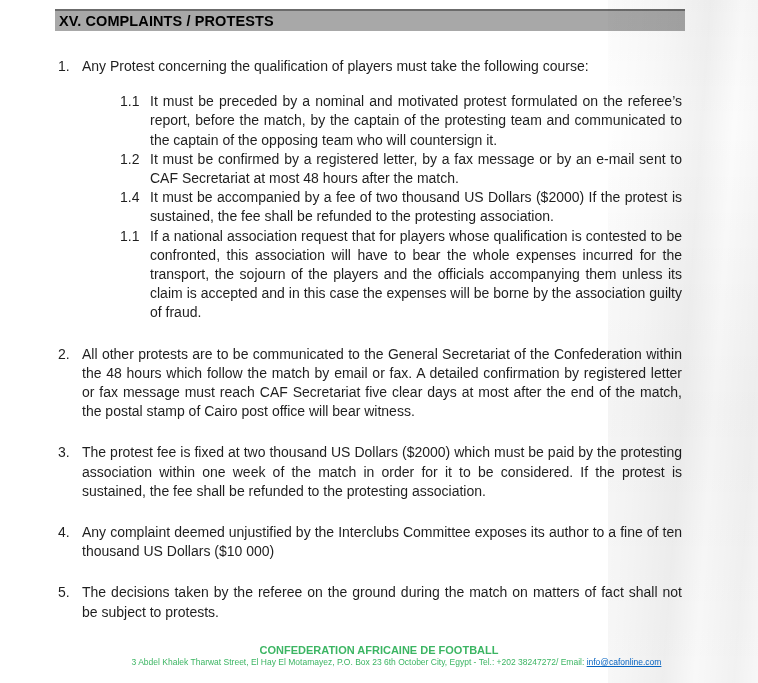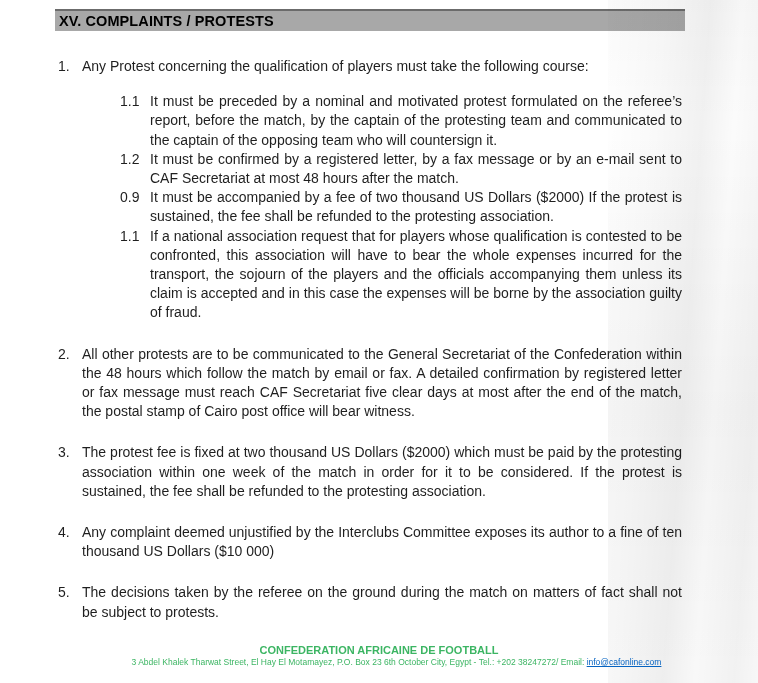--- a/index.html
+++ b/index.html
@@ -91,21 +91,21 @@
     <div class="sublist">
       <div class="subitem">
         <span class="num">1.1</span>
         <div class="txt">It must be preceded by a nominal and motivated protest formulated on the referee’s report, before the match, by the captain of the protesting team and communicated to the captain of the opposing team who will countersign it.</div>
       </div>
       <div class="subitem">
         <span class="num">1.2</span>
         <div class="txt">It must be confirmed by a registered letter, by a fax message or by an e-mail sent to CAF Secretariat at most 48 hours after the match.</div>
       </div>
       <div class="subitem">
-        <span class="num">0.9</span>
+        <span class="num">1.4</span>
         <div class="txt">It must be accompanied by a fee of two thousand US Dollars ($2000) If the protest is sustained, the fee shall be refunded to the protesting association.</div>
       </div>
       <div class="subitem">
         <span class="num">1.1</span>
         <div class="txt">If a national association request that for players whose qualification is contested to be confronted, this association will have to bear the whole expenses incurred for the transport, the sojourn of the players and the officials accompanying them unless its claim is accepted and in this case the expenses will be borne by the association guilty of fraud.</div>
       </div>
     </div>
 
     <div class="item gap">
       <span class="num">2.</span>

